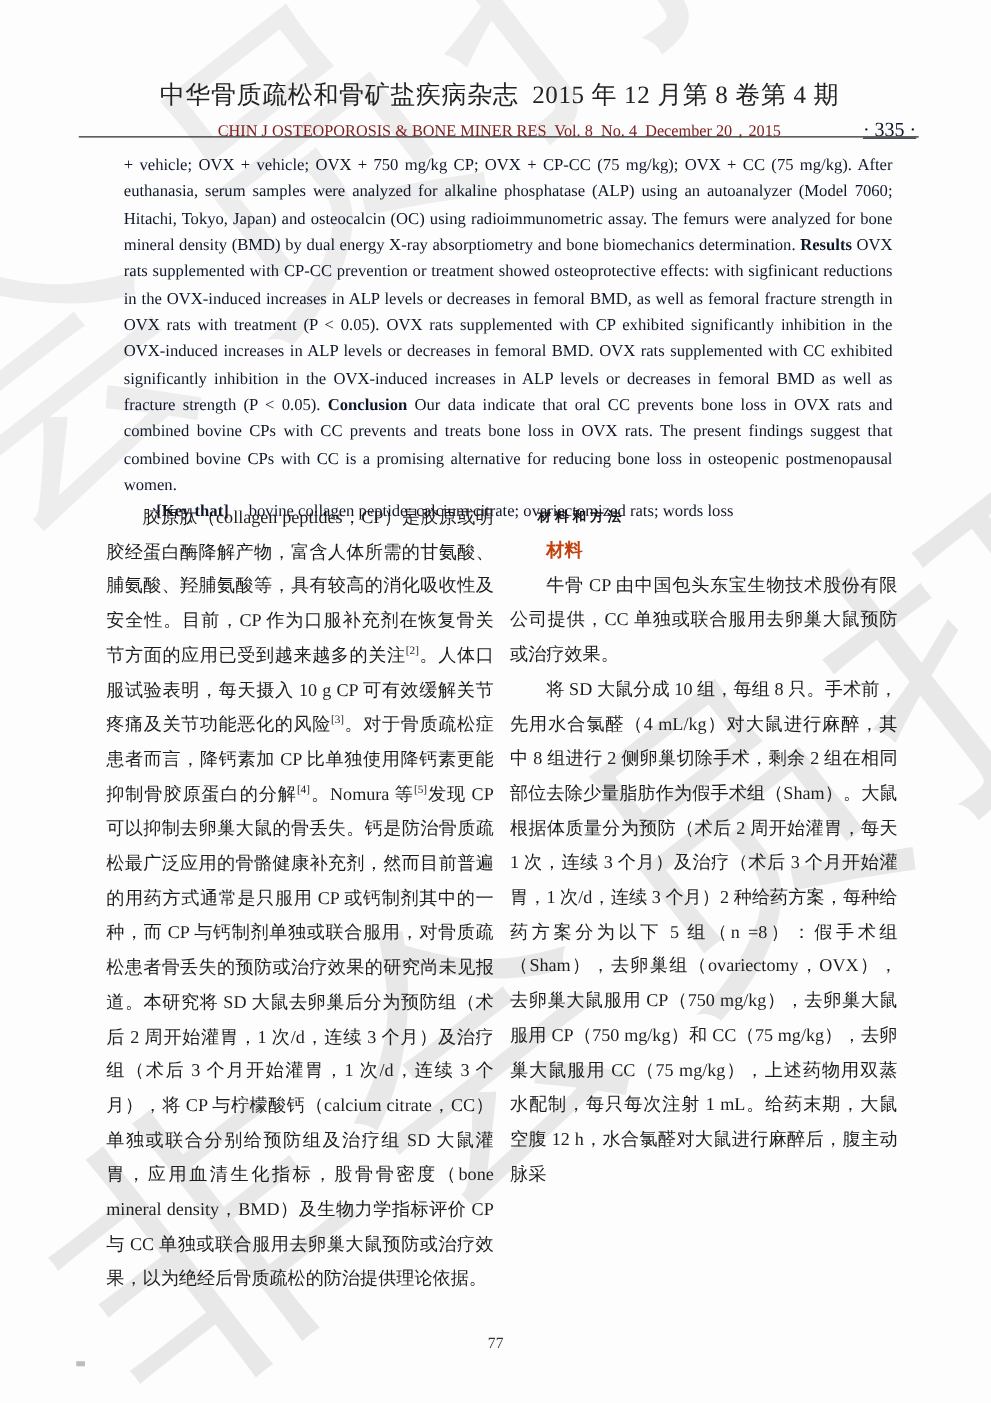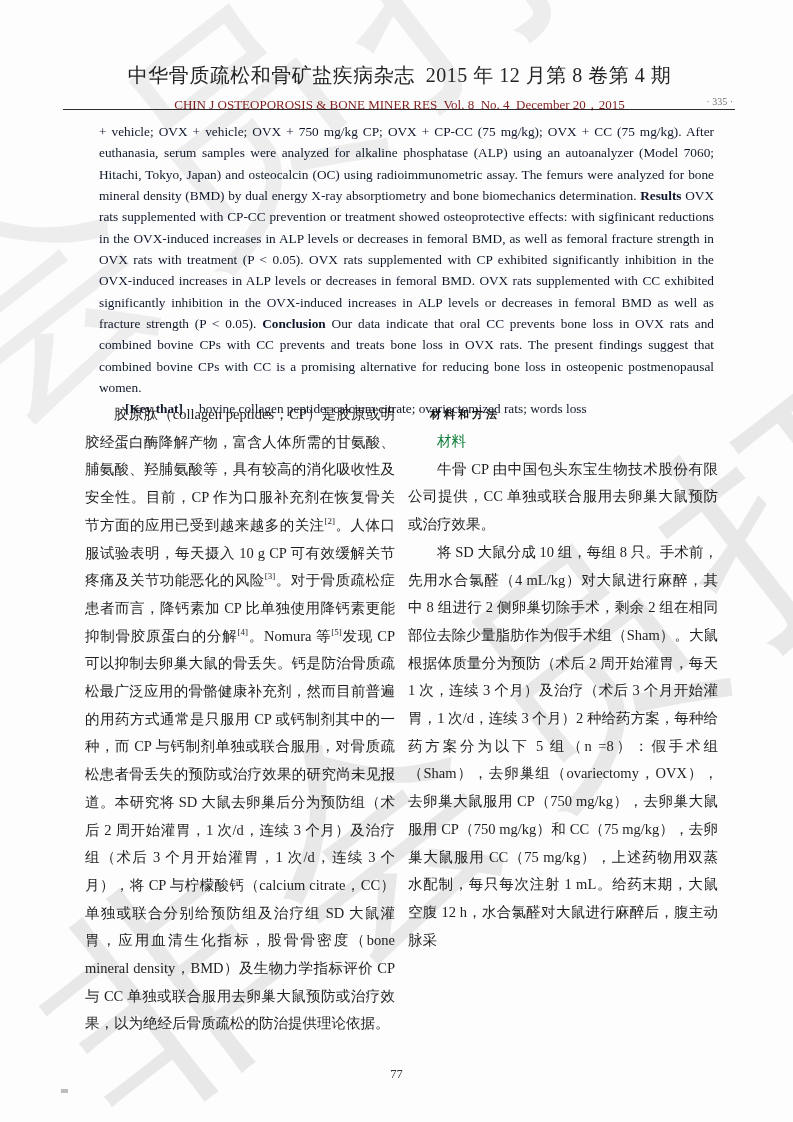--- a/index.html
+++ b/index.html
@@ -24,21 +24,21 @@
   .wm1{left:148px;top:925px;transform:rotate(-38deg);opacity:.55;}
   .wm2{left:-195px;top:385px;transform:rotate(-38deg);opacity:.42;}
 
   .content{position:absolute;inset:0;z-index:2;}
 
   
   .header{position:absolute;top:62px;left:64px;right:58px;text-align:center;}
   .header-cn{font-size:20px;letter-spacing:.5px;white-space:pre-wrap;color:#232323;}
   .header-en-row{position:relative;margin-top:7px;font-size:13px;}
   .header-en{white-space:pre-wrap;color:#7f1d1d;}
-  .page-badge{position:absolute;right:2px;top:0;font-size:10px;color:#737373;}
+  .page-badge{position:absolute;right:2px;top:0;font-size:16px;color:#0f172a;text-decoration:underline;}
   .header-rule{position:absolute;top:109px;left:63px;right:58px;border-top:1.7px solid #2c2c2c;}
 
   
   .abstract{
     position:absolute;top:121px;left:99px;width:615px;
     font-size:13.3px;line-height:21.35px;text-align:justify;
     color:#0f172a;
   }
   .abstract b{font-weight:bold;}
   .keywords{margin-top:0;text-indent:26px;}
@@ -51,21 +51,21 @@
   }
   .col{width:310px;font-size:14.5px;line-height:27.7px;text-align:justify;color:#1e1e1e;}
   .col p{margin:0;text-indent:2em;}
   sup{font-size:9px;line-height:0;}
 
   .section-heading{
     text-align:left;font-weight:bold;font-size:11px;
     letter-spacing:3px;text-indent:0;
     margin:4px 0 6px 0;line-height:27px;color:#161616;
   }
-  .subhead{font-weight:normal;text-indent:2em;line-height:27.7px;margin:0;color:#15803d;}
+  .subhead{font-weight:bold;text-indent:2em;line-height:27.7px;margin:0;color:#c2410c;}
 
   
   .footer-page{position:absolute;top:1067px;left:0;right:0;text-align:center;font-size:12.5px;color:#333;}
   .corner-mark{position:absolute;left:61px;top:1089px;width:7px;height:4px;background:#bdbdbd;}
 </style>
 </head>
 <body>
 
 <div class="page">
 

